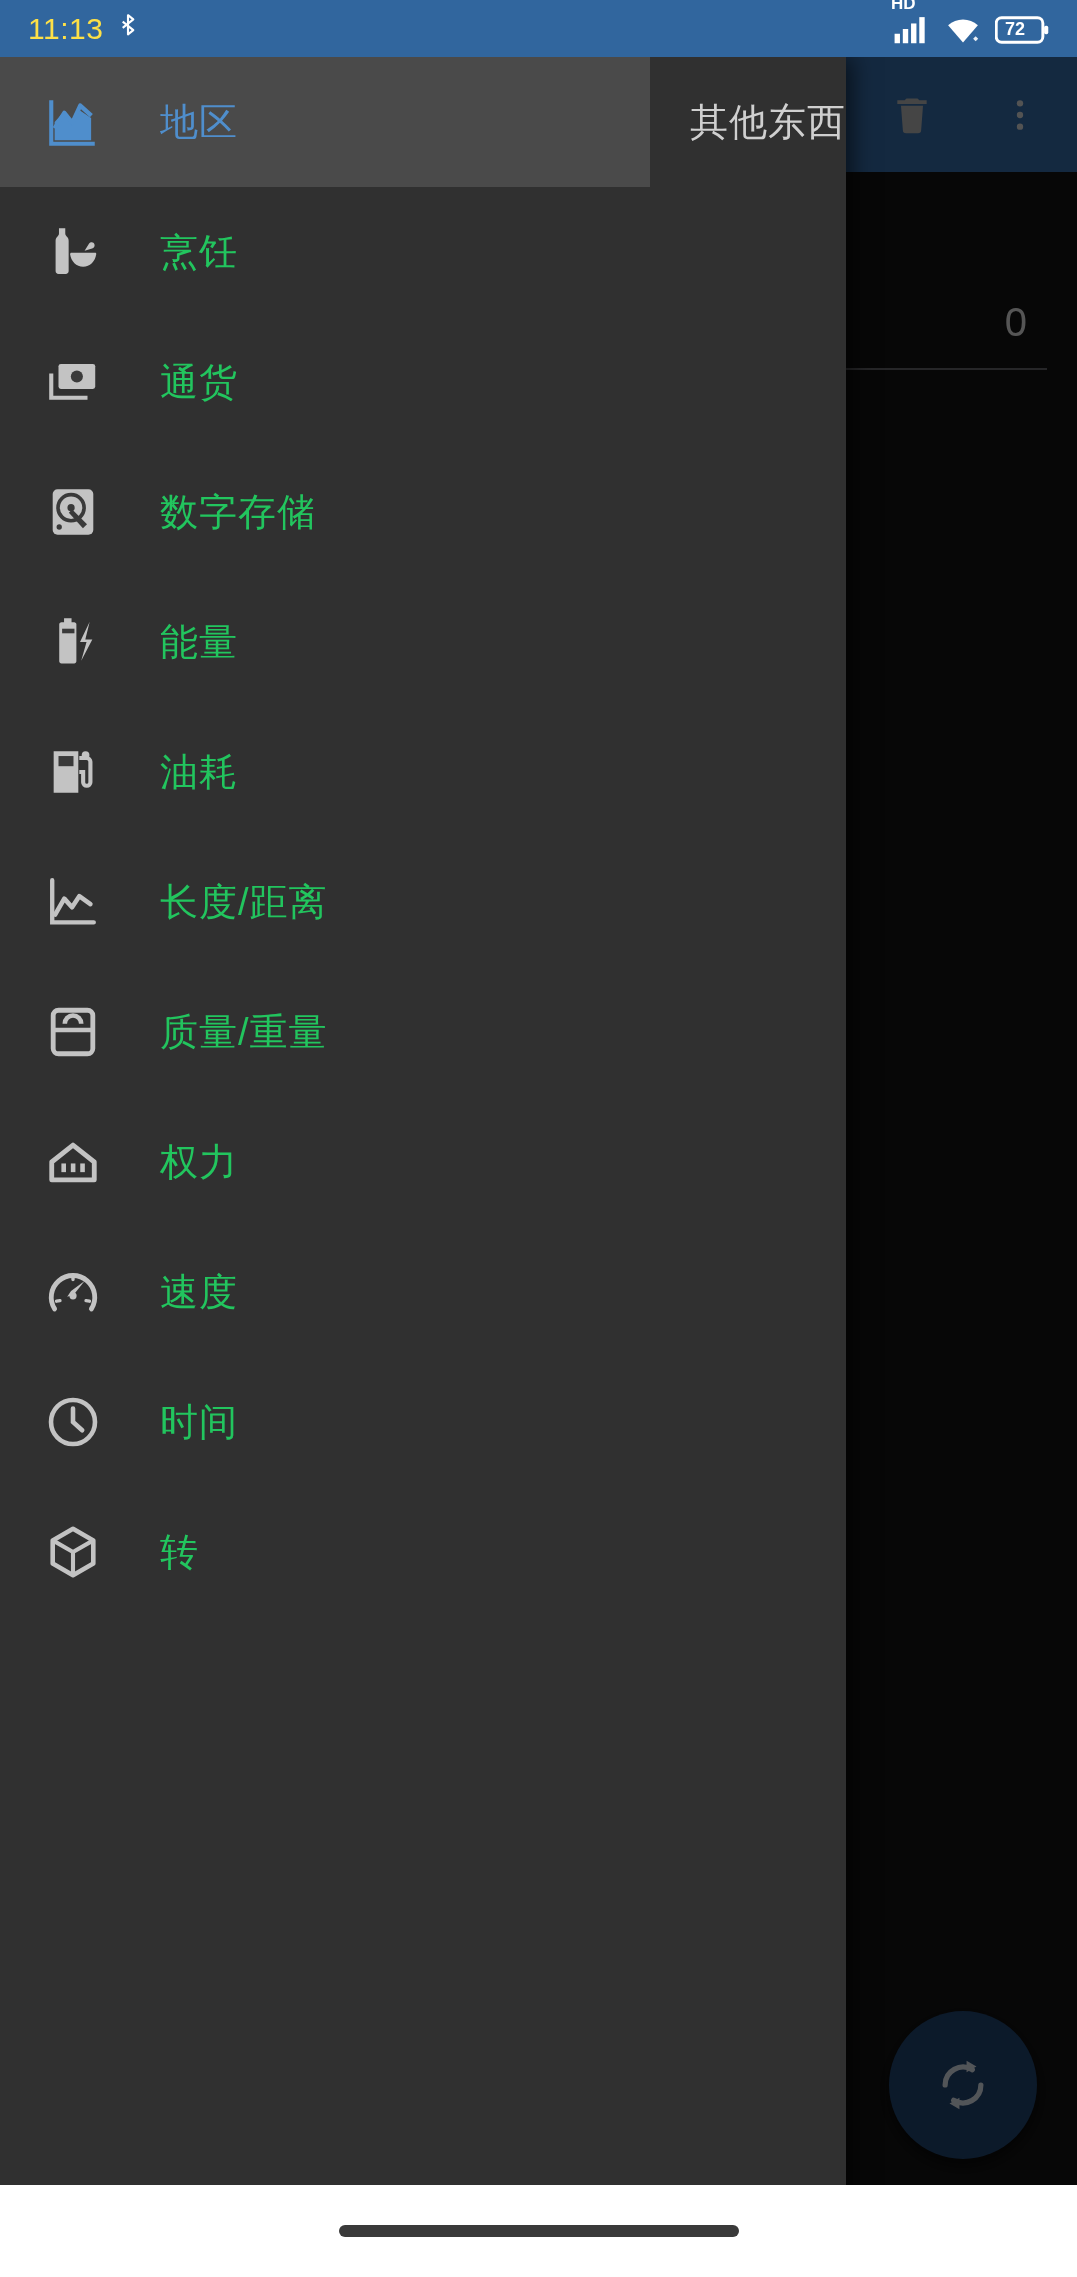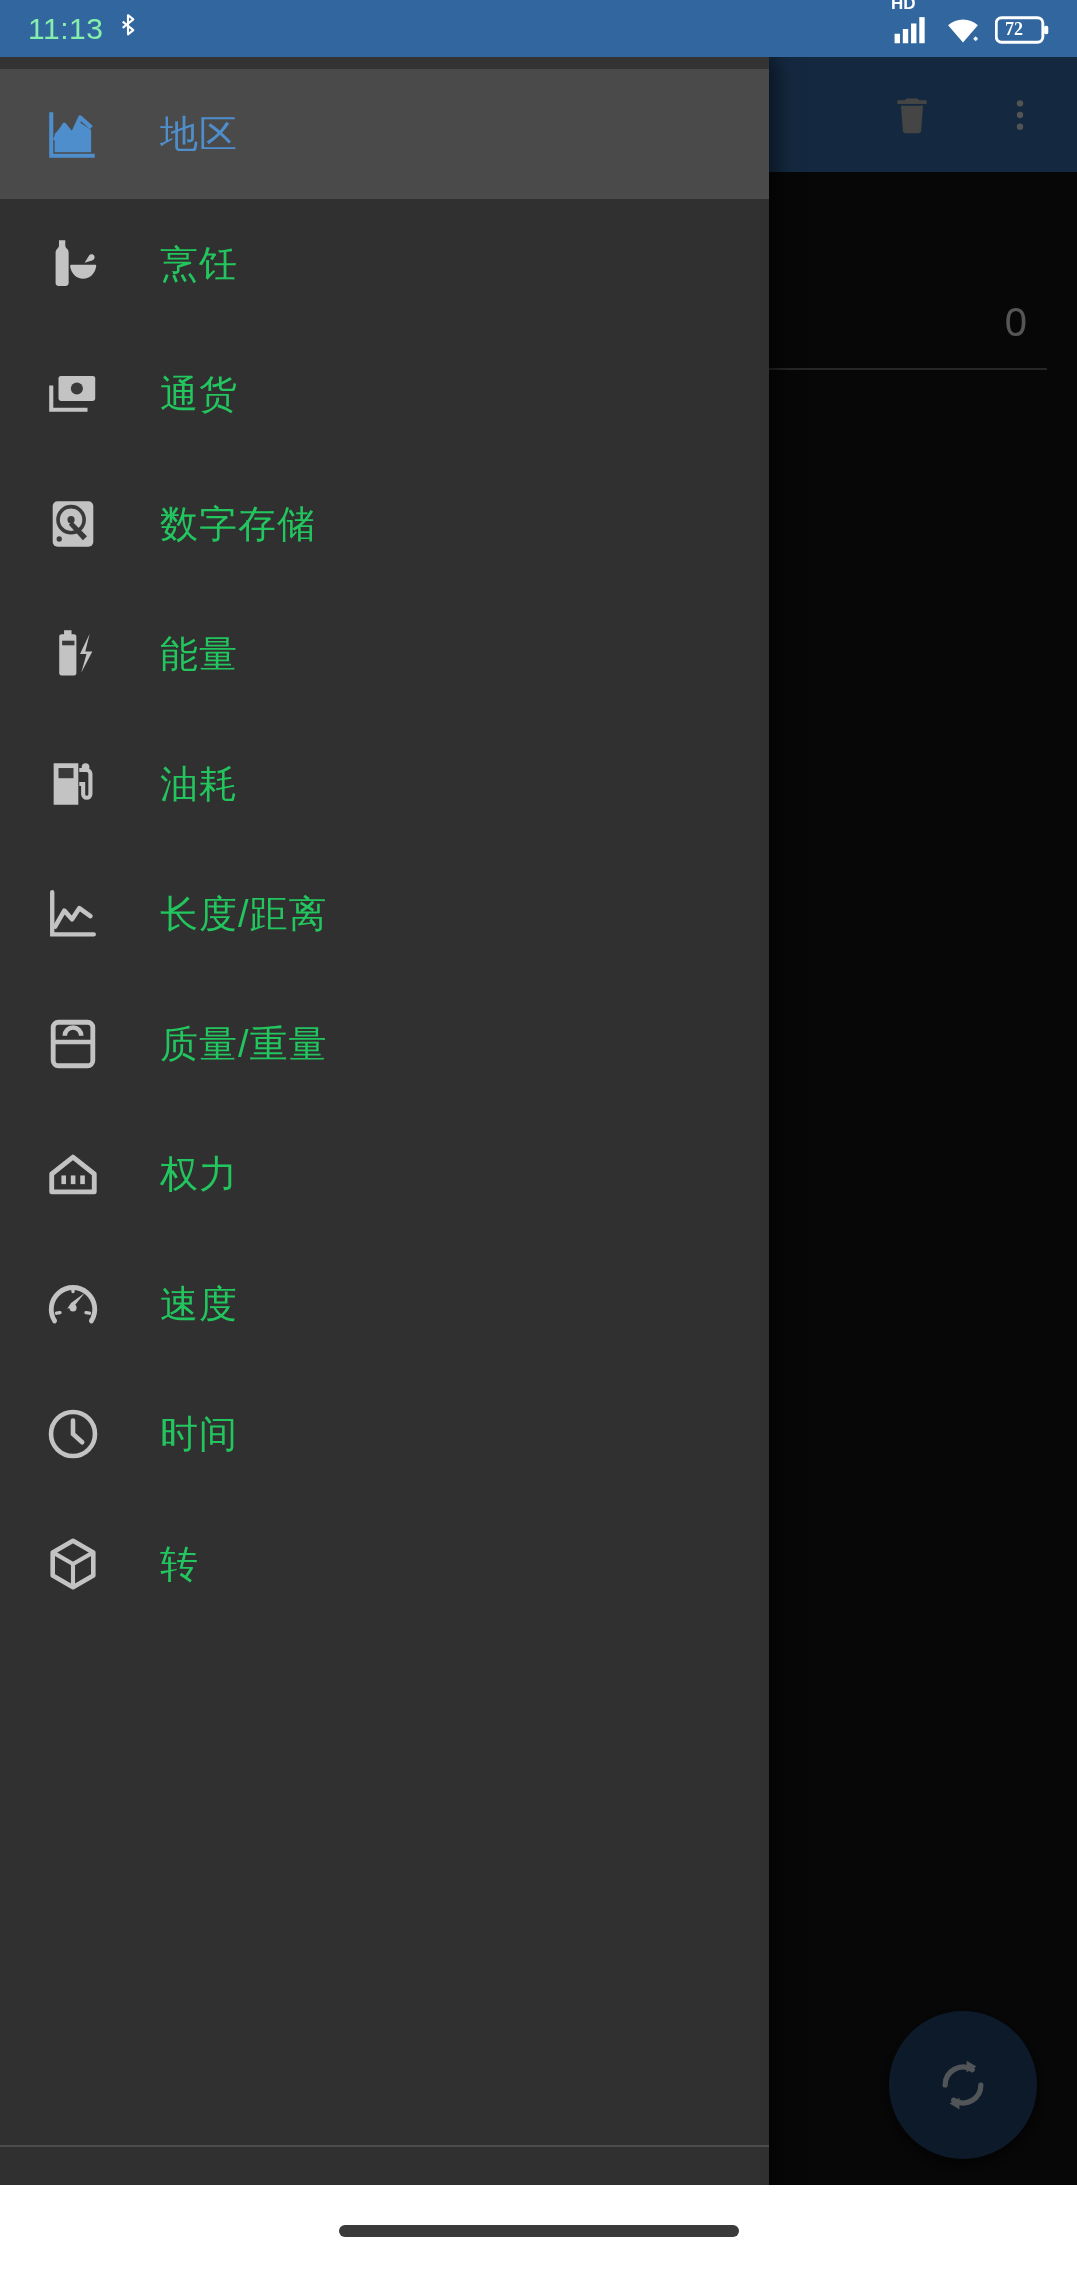--- a/index.html
+++ b/index.html
@@ -10,21 +10,21 @@
     overflow:hidden;
   }
   #screen { position:relative; width:1077px; height:2277px; overflow:hidden; background:#0d0d0d; }
 
   
   .statusbar {
     position:absolute; top:0; left:0; width:1077px; height:57px;
     background:#31669e; display:flex; align-items:center;
     padding:0 28px; z-index:60;
   }
-  .sb-clock { color:#86efac; font-size:30px; letter-spacing:.5px; font-weight:400; }
+  .sb-clock { color:#fde047; font-size:30px; letter-spacing:.5px; font-weight:400; }
   .sb-left { display:flex; align-items:center; gap:12px; }
   .sb-spacer { flex:1; }
   .sb-right { display:flex; align-items:flex-end; gap:13px;justify-content:flex-end; }
   .ic { display:block; }
 
   
   .app-root { position:absolute; inset:0; background:#111111; }
   .appbar {
     position:absolute; top:57px; left:0; width:1077px; height:115px;
     background:#2c5party; background:#2d5b8e;
@@ -53,23 +53,23 @@
     width:148px; height:148px; border-radius:50%;
     background:#1c3a5e; display:flex; align-items:center; justify-content:center;
     box-shadow:0 6px 16px rgba(0,0,0,.55);
   }
 
   
   .scrim { position:absolute; top:57px; left:0; width:1077px; bottom:0; background:rgba(0,0,0,.55); z-index:20; }
 
   
   .drawer {
-    position:absolute; top:57px; left:0; width:769px; bottom:0;
+    position:absolute; top:57px; left:0; width:846px; bottom:0;
     background:#303030; z-index:30;
-    display:flex; flex-direction:column;
+    display:flex; flex-direction:row;
     box-shadow:6px 0 22px rgba(0,0,0,.6);
   }
   .drawer-scroll { flex:1; overflow:hidden; position:relative; }
   .drawer-toprule { height:12px; background:#333333; }
 
   .nav-item {
     display:flex; align-items:center; height:130px;
     padding-left:40px; gap:54px;
   }
   .nav-item.selected { background:#4a4a4a; }
@@ -303,21 +303,21 @@
             <rect x="6.2" y="10" width="3.4" height="9"></rect>
             <rect x="11.4" y="6.5" width="3.4" height="12.5"></rect>
             <rect x="16.6" y="2.5" width="3.4" height="16.5"></rect>
           </g>
         </svg>
       </span>
       <svg class="ic" width="38" height="32" viewBox="0 0 24 20">
         <path fill="#ffffff" d="M12 18.6l-9.4-11A14.6 14.6 0 0 1 12 4a14.6 14.6 0 0 1 9.4 3.6z"></path>
         <path fill="#ffffff" d="M20 14.6l1.6 1.6-1.6 1.6-1.6-1.6z" opacity="0.9"></path>
       </svg>
-      <span style="position:relative;display:inline-block;font-family:Liberation Serif, serif;">
+      <span style="position:relative;display:inline-block;">
         <svg class="ic" width="54" height="30" viewBox="0 0 44 24">
           <rect x="1" y="2" width="38" height="20" rx="4.4" fill="none" stroke="#ffffff" stroke-width="2.4"></rect>
           <rect x="40" y="8.5" width="3.4" height="7" rx="1.4" fill="#ffffff"></rect>
         </svg>
         <span style="position:absolute;top:4px;left:10px;color:#fff;font-size:18px;font-weight:700;">72</span>
       </span>
     </div>
   </div>
 
   <div class="navbar">

